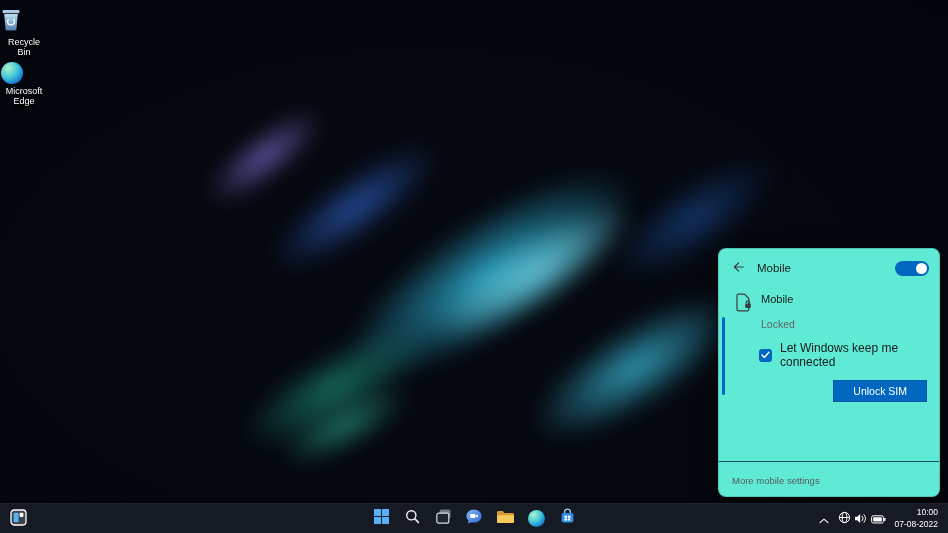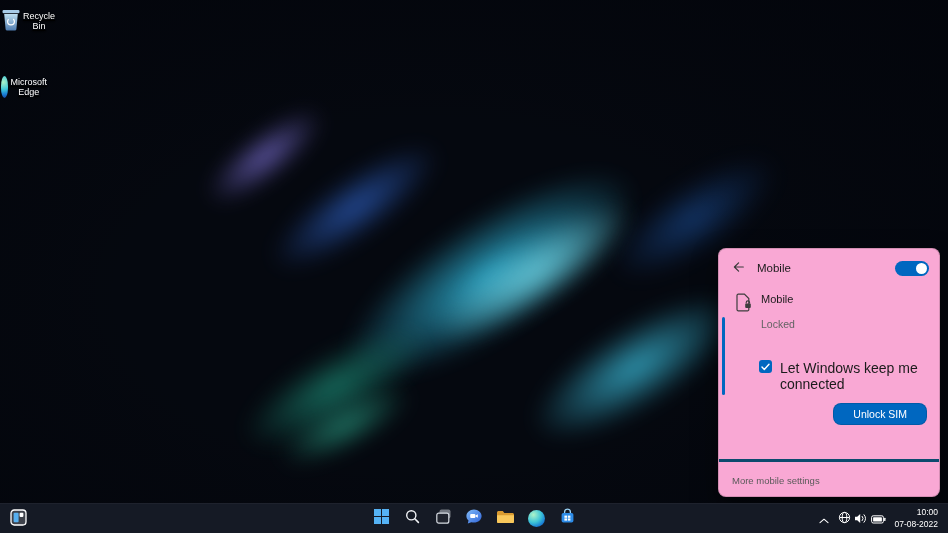--- a/index.html
+++ b/index.html
@@ -8,55 +8,55 @@
   #screen { position:relative; width:948px; height:533px; overflow:hidden;
             background:#05080f; }
 
   
   .wallpaper { position:absolute; inset:0; overflow:hidden; }
   .streak { position:absolute; border-radius:50%; filter:blur(10px); }
   .vignette { position:absolute; inset:0;
     background:radial-gradient(ellipse at 45% 55%, transparent 40%, rgba(2,4,10,.75) 100%); }
 
   
-  .desk-icon { position:absolute; width:46px; display:flex; flex-direction:row;
-               align-items:center; gap:2px; cursor:default;text-decoration:underline; }
+  .desk-icon { position:absolute; width:46px; display:flex; flex-direction:column;
+               align-items:flex-start; gap:2px; cursor:default;text-decoration:underline; }
   .desk-icon .lbl { font-size:9px; color:#fff; text-align:center; line-height:1.15;
                     text-shadow:0 1px 2px rgba(0,0,0,.95); }
   .edge-ball { width:22px; height:22px; border-radius:50%;
     background:radial-gradient(circle at 32% 28%, #aef3c8, #3ec6d8 45%, #1b82d6 72%, #123f9e 100%); }
 
   
   .panel { position:absolute; left:718px; top:248px; width:222px; height:249px;
-           background:#f9a8d4; border:1px solid rgba(0,0,0,.15); border-radius:8px;
+           background:#5eead4; border:1px solid rgba(0,0,0,.15); border-radius:8px;
            box-shadow:0 10px 24px rgba(0,0,0,.5); display:flex; flex-direction:column;
            color:#1b1b1b; }
   .panel-header { display:flex; align-items:center; gap:8px; padding:8px 10px 6px 8px; }
   .back-btn { width:22px; height:22px; display:flex; align-items:center; justify-content:center;
               border-radius:4px; cursor:pointer; }
   .panel-title { flex:1; font-size:11.5px; }
   .toggle { width:34px; height:15px; border-radius:9px; background:#0067c0;
             position:relative; cursor:pointer; }
   .toggle .knob { position:absolute; right:2px; top:2px; width:11px; height:11px;
                   border-radius:50%; background:#fff; }
   .panel-body { position:relative; flex:1; padding:6px 10px 0 10px; }
   .accent-bar { position:absolute; left:3px; top:32px; width:3px; height:78px;
                 border-radius:2px; background:#0067c0; }
   .sim-row { display:flex; gap:9px; padding-left:7px; margin-top:2px; }
   .sim-title { font-size:11px; color:#1b1b1b; }
   .sim-status { font-size:10.5px; color:#636363; margin-top:13px; }
   .chk-row { display:flex; align-items:center; gap:8px; margin:11px 0 0 30px; cursor:pointer; }
   .checkbox { width:13px; height:13px; border-radius:3px; background:#0067c0;
               display:flex; align-items:center; justify-content:center; flex:none; }
-  .chk-label { font-size:14px; color:#1b1b1b;margin-top:19px; }
+  .chk-label { font-size:12px; color:#1b1b1b; }
   .btn-row { display:flex; justify-content:flex-end; margin-top:11px; padding-right:2px; }
   .unlock-btn { background:#0067c0; color:#fff; font-size:10.5px; border:1px solid rgba(0,0,0,.12);
-                border-radius:8px; padding:4px 19px; cursor:pointer;
+                border-radius:0; padding:4px 19px; cursor:pointer;
                 font-family:"Liberation Sans","DejaVu Sans",sans-serif; }
-  .panel-footer { border-top:3px solid #0c4a6e; padding:8px 13px; }
+  .panel-footer { border-top:1px solid #0c4a6e; padding:8px 13px; }
   .footer-link { font-size:9.5px; color:#5a5a5a; cursor:pointer; }
 
   
   .taskbar { position:absolute; left:0; bottom:0; width:100%; height:30px;
              background:rgba(22,27,38,.97); display:flex; align-items:center;
              border-top:1px solid rgba(255,255,255,.04); }
   .tb-btn { width:26px; height:24px; border-radius:4px; display:flex; align-items:center;
             justify-content:center; cursor:pointer; flex:none; }
   .tb-left { position:absolute; left:5px; top:3px; }
   .tb-center { margin:0 auto; display:flex; gap:5px; align-items:center; }
@@ -94,21 +94,21 @@
         </linearGradient>
           </defs>
         <rect x="1.5" y="3" width="17" height="3.2" rx="1.2" fill="#a8cce8"></rect>
         <path d="M3.2 7h13.6l-1.4 15.2a1.6 1.6 0 0 1-1.6 1.4H6.2a1.6 1.6 0 0 1-1.6-1.4z" fill="url(#binbody)"></path>
         <circle cx="10" cy="14.5" r="3.4" stroke="#fff" stroke-width="1.2" fill="none" stroke-dasharray="13 5"></circle>
       </svg>
     </span>
     <span class="lbl">Recycle Bin</span>
   </div>
 
-  <div class="desk-icon" style="left:1px; top:76px;">
+  <div class="desk-icon" style="left:1px; top:62px;">
     <span class="edge-ball"></span>
     <span class="lbl">Microsoft Edge</span>
   </div>
 
   <div class="panel">
     <div class="panel-header">
       <div class="back-btn">
         <span>
           <svg width="12" height="12" viewBox="0 0 12 12">
             <path d="M6.6 1.8 2.4 6l4.2 4.2 M2.7 6h8.6" stroke="#3a3a3a" stroke-width="1.2" fill="none" stroke-linecap="round" stroke-linejoin="round"></path>

